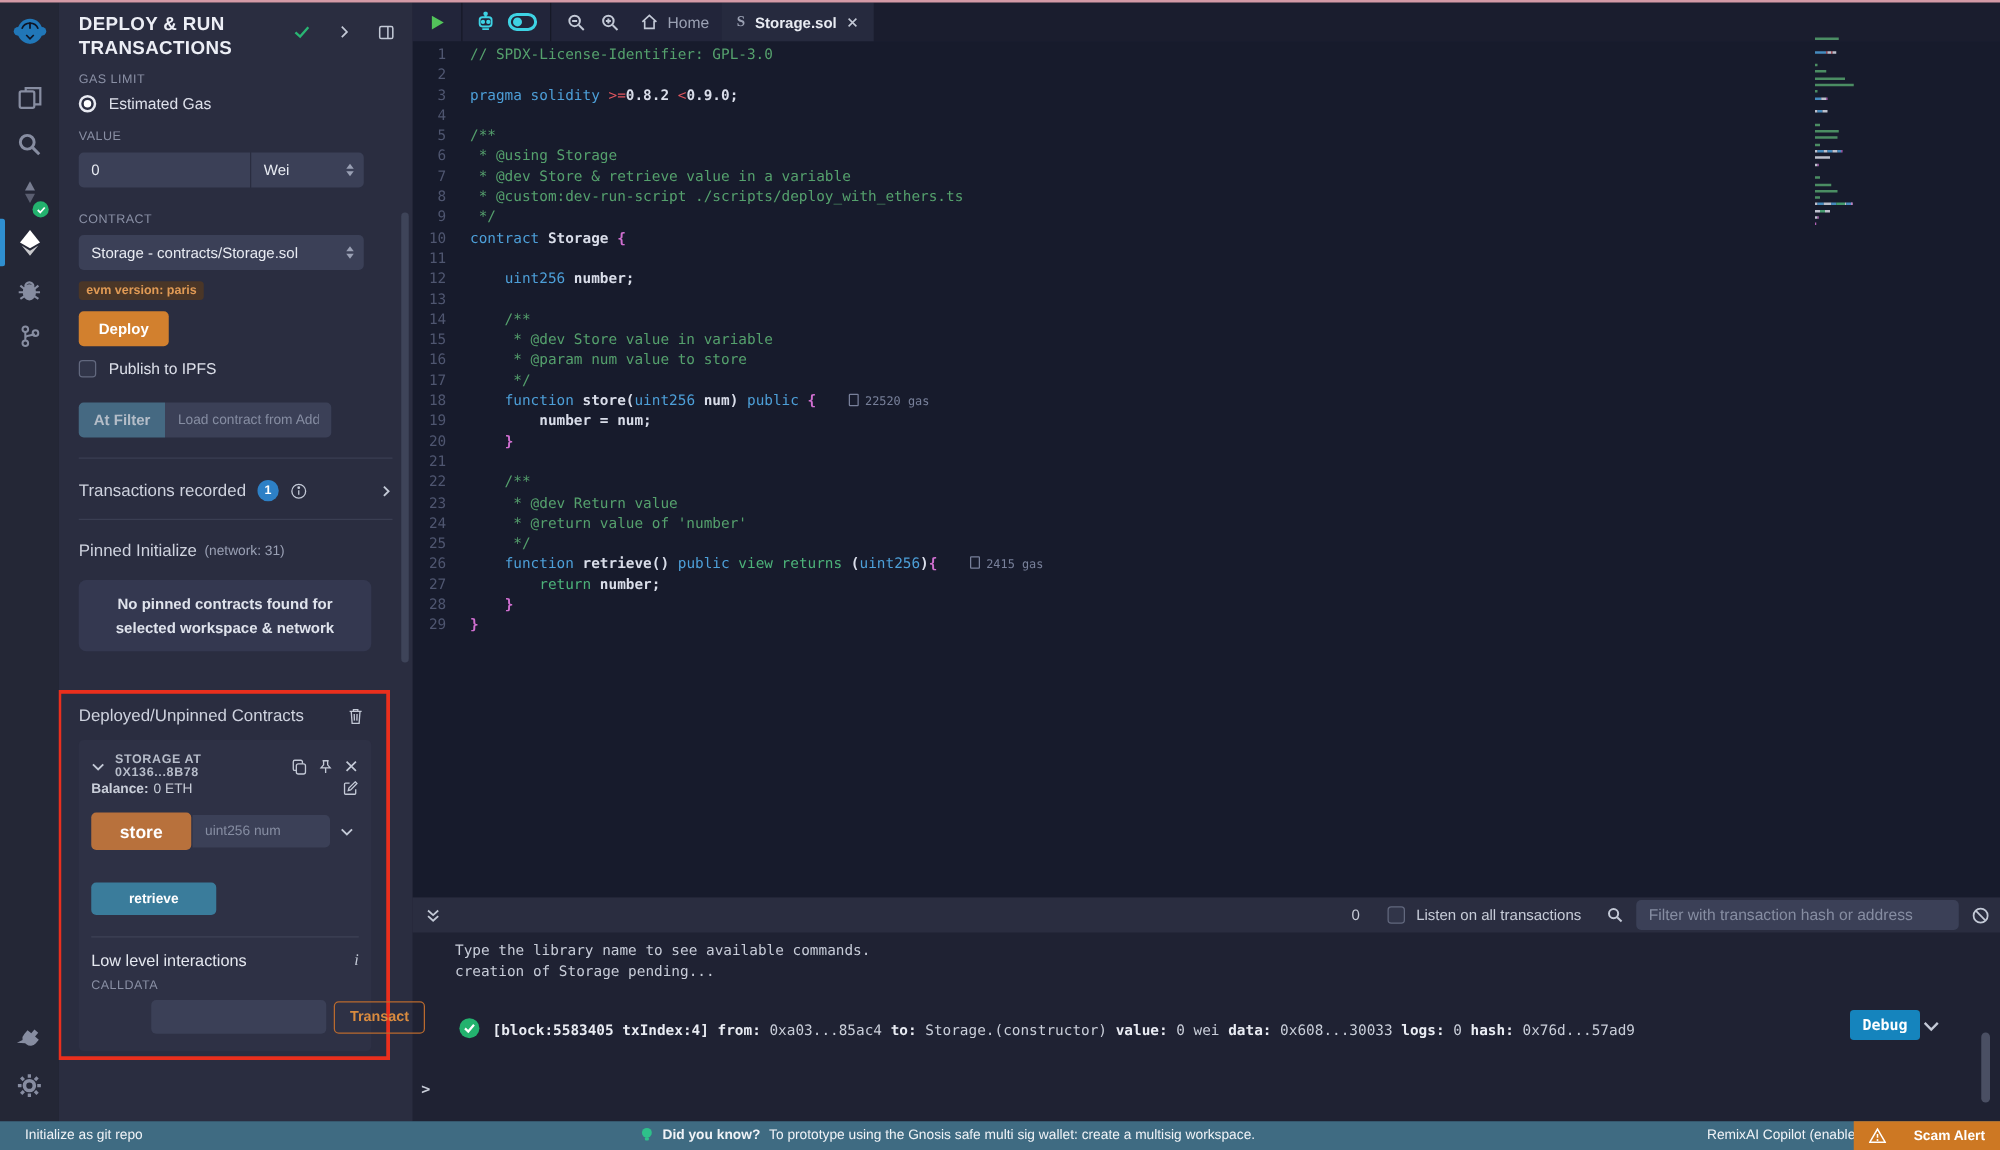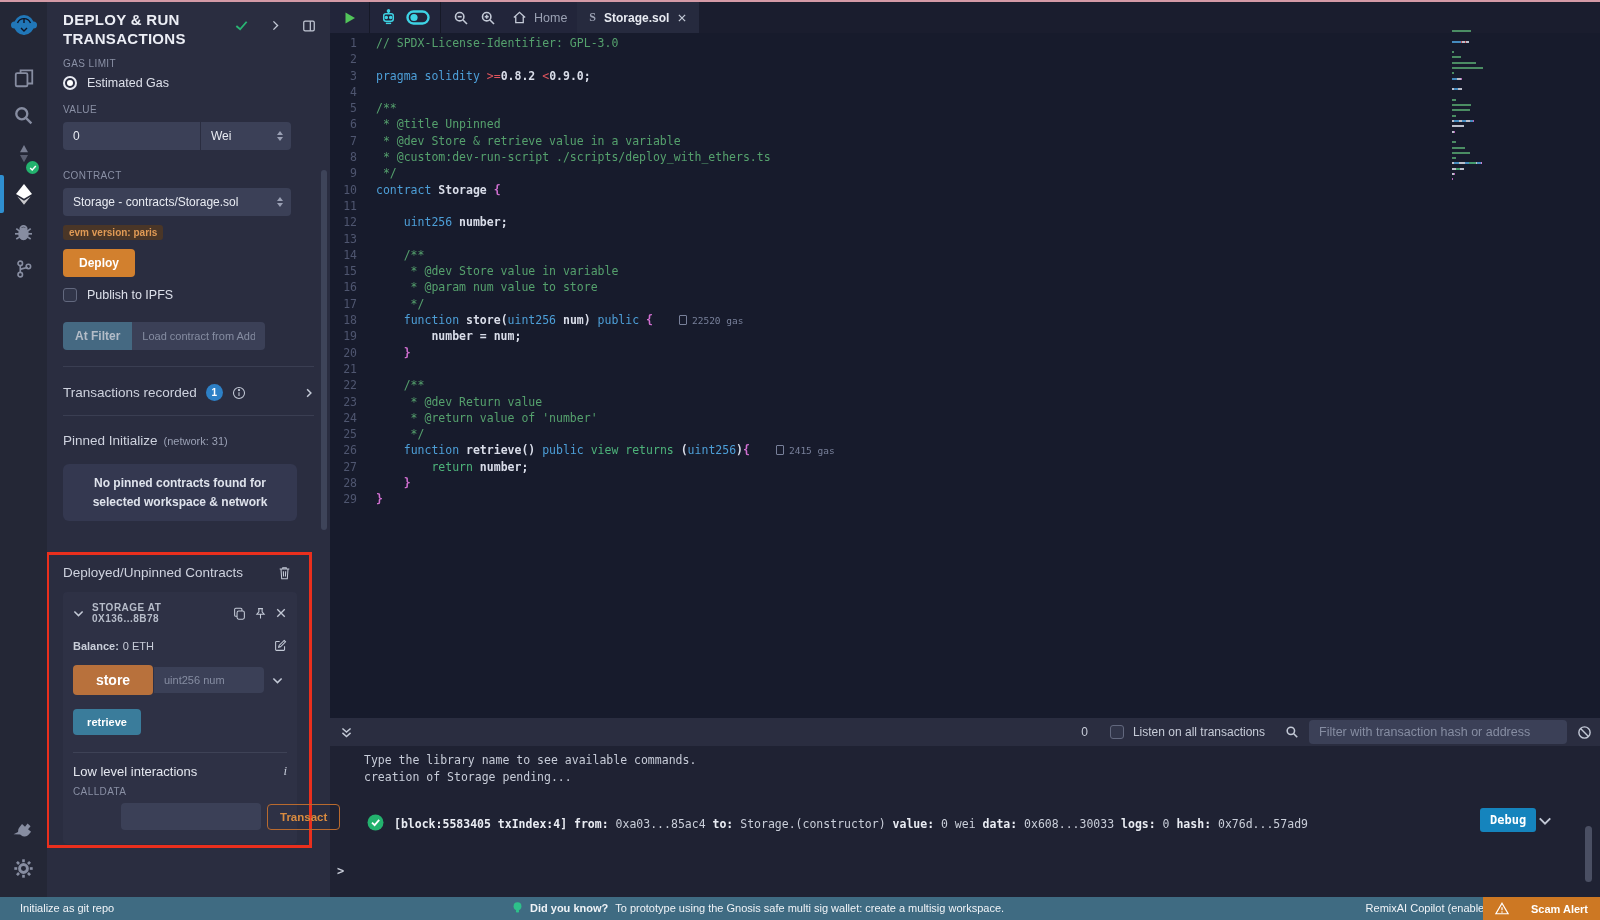--- a/index.html
+++ b/index.html
@@ -46,23 +46,23 @@
   .divider{height:1px;background:#3a3e52;margin:16px 16px 0 0;}
   .sec-title{font-size:13.5px;color:#ced2de;}
   .count-badge{background:#2d80c6;color:#fff;font-size:10px;font-weight:bold;width:17px;height:17px;
                border-radius:50%;display:inline-flex;align-items:center;justify-content:center;}
   .empty-box{background:#343850;border-radius:6px;width:234px;margin-top:16px;padding:10px 8px;
              font-size:12px;font-weight:bold;color:#dfe3ec;text-align:center;line-height:1.55;}
   .red-section{position:absolute;left:-1px;top:550px;width:266px;height:296px;border:3px solid #ea2f1d;padding:10px 12px 0 14px;}
   .dep-card{background:#2e3145;border-radius:4px;margin-top:12px;padding:10px 10px 14px 10px;}
   .ctr-head{display:flex;align-items:center;gap:8px;color:#c3c9d6;}
   .ctr-name{font-size:10px;letter-spacing:.5px;color:#b7bdca;font-weight:bold;}
-  .bal{font-size:11px;color:#c9ced9;margin-top:15px;display:flex;align-items:center;}
+  .bal{font-size:11px;color:#c9ced9;display:flex;align-items:center;}
   .btn-store{background:#b8713c;width:80px;padding:7px 0;}
-  .btn-retrieve{background:#3a7c9b;width:68px;padding:7px 0;margin-top:14px;}
+  .btn-retrieve{background:#3a7c9b;width:100px;padding:7px 0;margin-top:26px;}
   .lowlvl{font-size:13px;font-weight:normal;color:#e4e7ef;display:flex;align-items:flex-end;}
   .btn-transact{background:transparent;border:1px solid #b96a2e;color:#d98b3f;font-weight:bold;
                 font-size:11.5px;border-radius:4px;padding:6px 12px;}
 
   
   .editor{position:absolute;left:330px;top:2px;width:1270px;height:716px;background:#171b2c;}
   .ed-toolbar{position:absolute;left:0;top:0;width:100%;height:31px;background:#22253a;display:flex;align-items:center;}
   .tb-sep{width:1px;height:31px;background:#161927;margin:0 6px;}
   .tab-strip{flex:1;height:31px;background:#1a1d2e;display:flex;align-items:stretch;margin-left:10px;}
   .tab{background:#262a3e;display:flex;align-items:center;gap:8px;padding:0 12px;font-size:12px;color:#e8ebf2;font-weight:bold;}
@@ -412,21 +412,21 @@
         </div>
       </div>
     </div>
     <div class="code-area">
       <div>
           <div class="cl"><span class="ln">1</span><span class="tk-cm">// SPDX-License-Identifier: GPL-3.0</span></div>
           <div class="cl"><span class="ln">2</span></div>
           <div class="cl"><span class="ln">3</span><span class="tk-kw">pragma solidity </span><span class="tk-op">&gt;=</span><span class="tk-pl">0.8.2 </span><span class="tk-op">&lt;</span><span class="tk-pl">0.9.0;</span></div>
           <div class="cl"><span class="ln">4</span></div>
           <div class="cl"><span class="ln">5</span><span class="tk-cm">/**</span></div>
-          <div class="cl"><span class="ln">6</span><span class="tk-cm"> * @title Unpinned</span></div>
+          <div class="cl"><span class="ln">6</span><span class="tk-cm"> * @using Storage</span></div>
           <div class="cl"><span class="ln">7</span><span class="tk-cm"> * @dev Store &amp; retrieve value in a variable</span></div>
           <div class="cl"><span class="ln">8</span><span class="tk-cm"> * @custom:dev-run-script ./scripts/deploy_with_ethers.ts</span></div>
           <div class="cl"><span class="ln">9</span><span class="tk-cm"> */</span></div>
           <div class="cl"><span class="ln">10</span><span class="tk-kw">contract </span><span class="tk-pl">Storage </span><span class="tk-br">{</span></div>
           <div class="cl"><span class="ln">11</span></div>
           <div class="cl"><span class="ln">12</span><span class="tk-pl">    </span><span class="tk-kw">uint256</span><span class="tk-pl"> number;</span></div>
           <div class="cl"><span class="ln">13</span></div>
           <div class="cl"><span class="ln">14</span><span class="tk-cm">    /**</span></div>
           <div class="cl"><span class="ln">15</span><span class="tk-cm">     * @dev Store value in variable</span></div>
           <div class="cl"><span class="ln">16</span><span class="tk-cm">     * @param num value to store</span></div>

